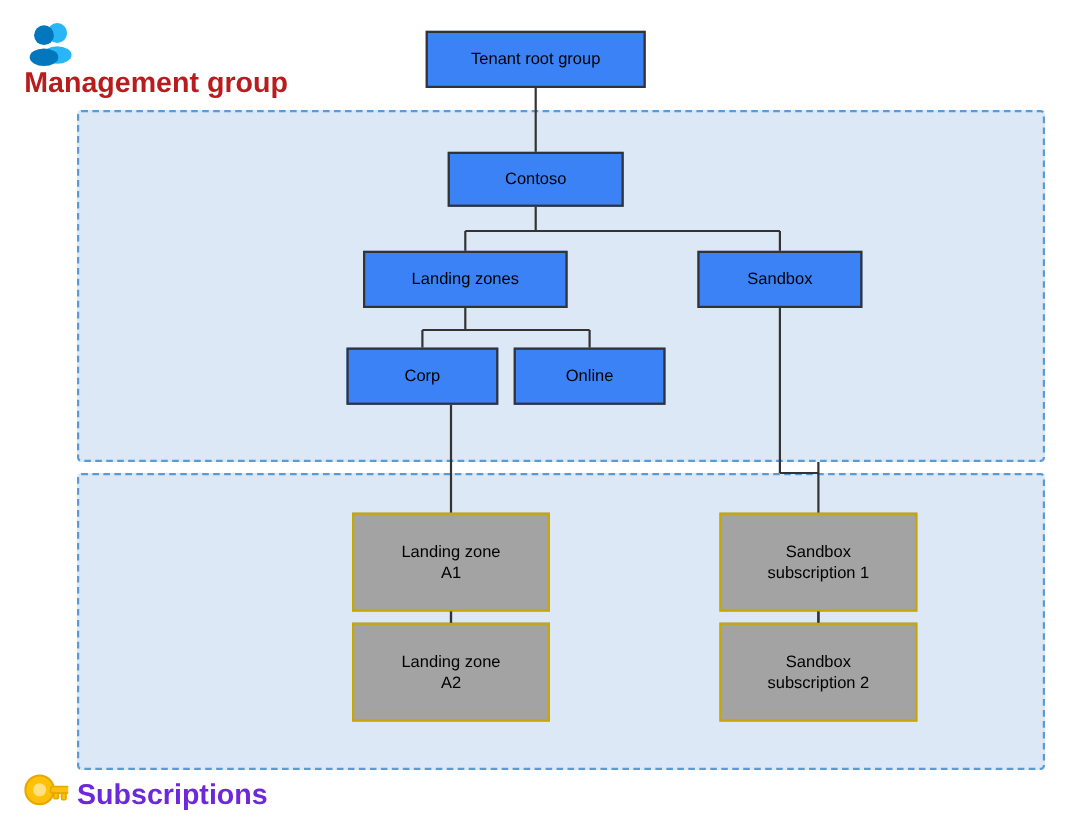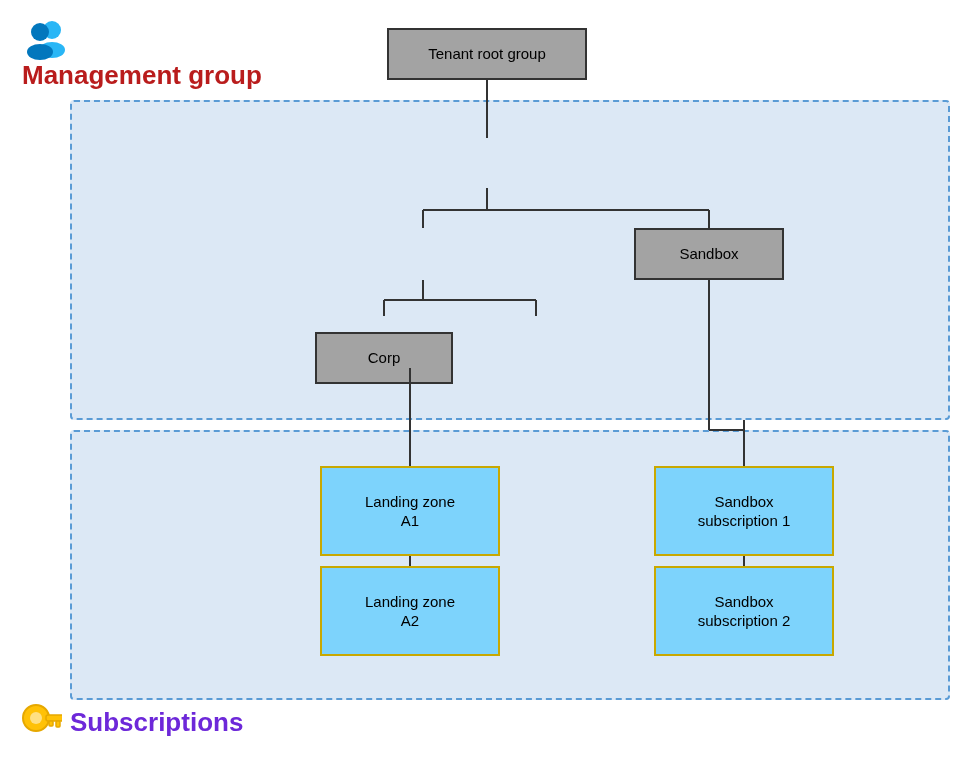--- a/index.html
+++ b/index.html
@@ -74,33 +74,33 @@
       width: 880px;
       height: 270px;
       background: #dce8f5;
       border: 2px dashed #5a9bd5;
       border-radius: 4px;
     }
 
     
     .node-box {
       position: absolute;
-      background: #a3a3a3;
+      background: #3b82f6;
       border: 2px solid #333;
       display: flex;
       align-items: center;
       justify-content: center;
       text-align: center;
       font-size: 15px;
       color: #000;
       line-height: 1.3;
     }
 
     .node-box.yellow {
-      background: #7dd3fc;
+      background: #a3a3a3;
       border: 2px solid #c8a800;
     }
 
     
     .connectors-svg {
       position: absolute;
       top: 0;
       left: 0;
       width: 974px;
       height: 758px;
@@ -141,30 +141,39 @@
       <rect x="27" y="19" width="4" height="5" rx="1" fill="#ffc107" stroke="#e6a800" stroke-width="1.5"></rect>
     </svg>
   </div>
 
   <div class="sub-label">Subscriptions</div>
 
   <div class="node-box" style="left:387px; top:28px; width:200px; height:52px;">
     <span>Tenant root group</span>
   </div>
 
-
+  <div class="node-box" style="left:407px; top:138px; width:160px; height:50px;">
+    <span>Contoso</span>
+  </div>
+
+  <div class="node-box" style="left:330px; top:228px; width:186px; height:52px;">
+    <span>Landing zones</span>
+  </div>
 
   <div class="node-box" style="left:634px; top:228px; width:150px; height:52px;">
     <span>Sandbox</span>
   </div>
 
-  <div class="node-box" style="left:315px; top:316px; width:138px; height:52px;margin-top:16px;">
+  <div class="node-box" style="left:315px; top:316px; width:138px; height:52px;">
     <span>Corp</span>
   </div>
 
+  <div class="node-box" style="left:467px; top:316px; width:138px; height:52px;">
+    <span>Online</span>
+  </div>
 
   <div class="node-box yellow" style="left:320px; top:466px; width:180px; height:90px;">
     <span style="white-space:pre-line;">Landing zone
 A1</span>
   </div>
 
   <div class="node-box yellow" style="left:320px; top:566px; width:180px; height:90px;">
     <span style="white-space:pre-line;">Landing zone
 A2</span>
   </div>

